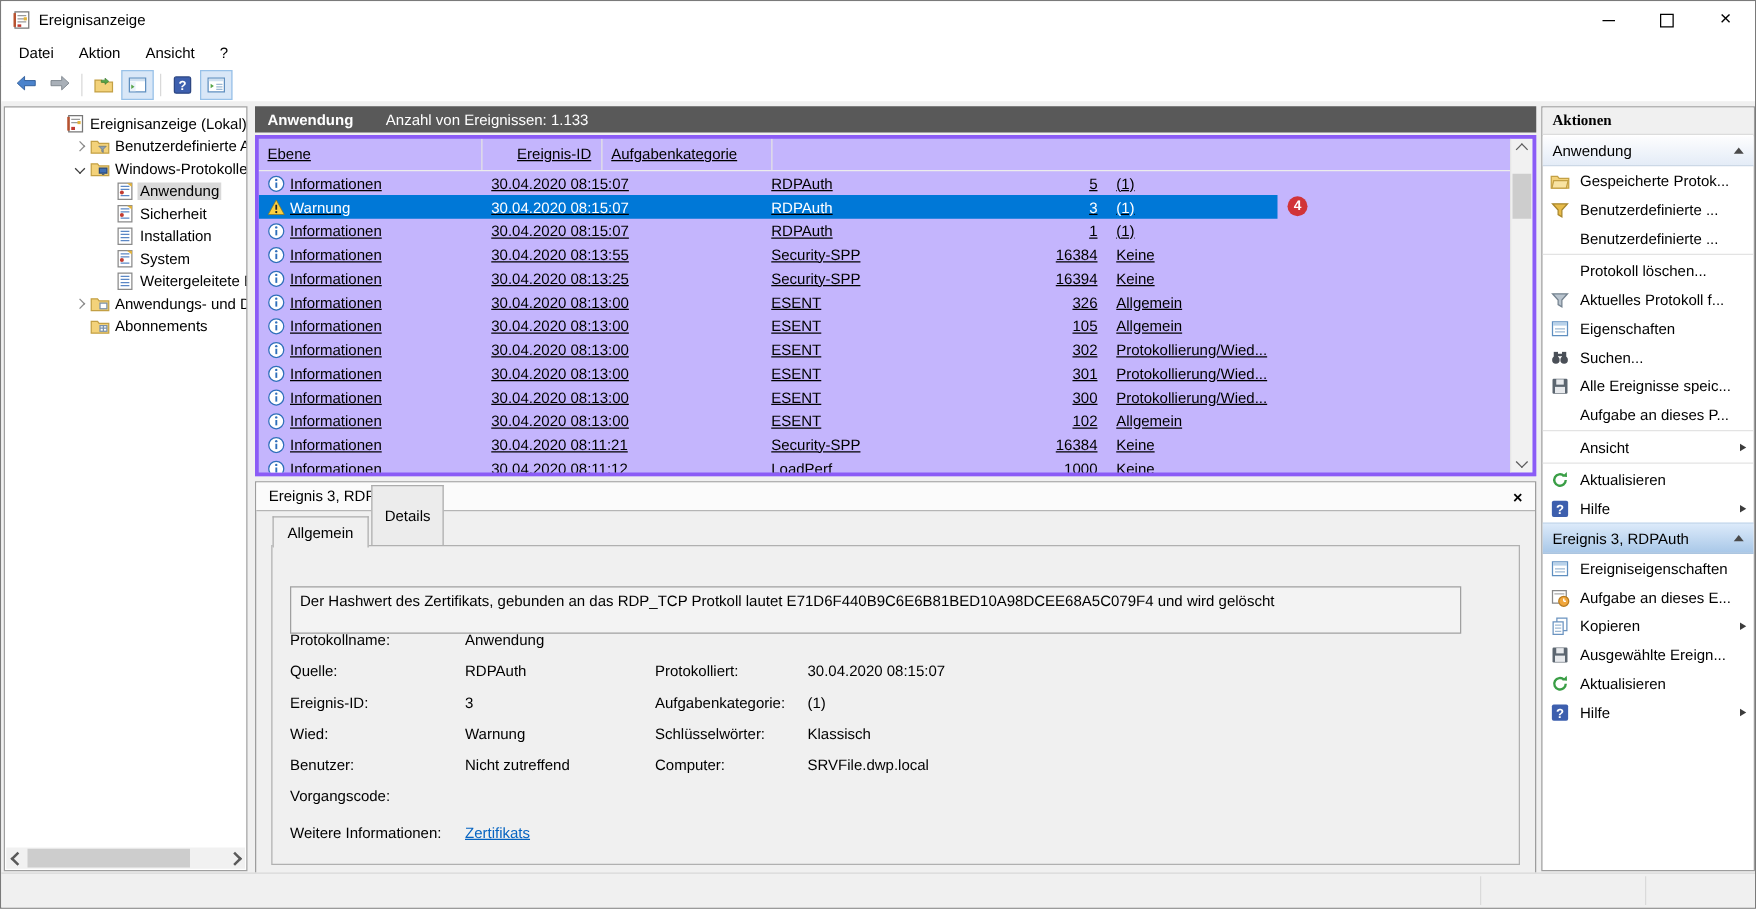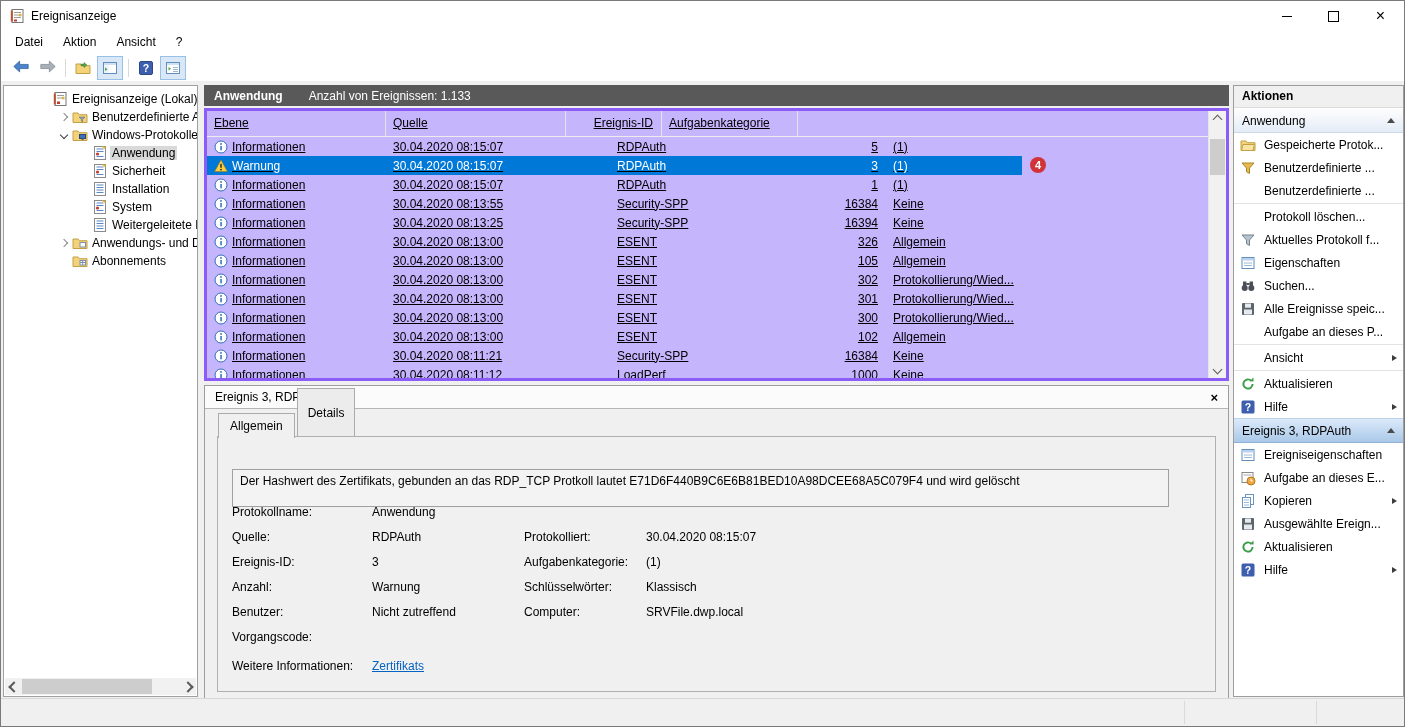--- a/index.html
+++ b/index.html
@@ -90,21 +90,21 @@
   .dbox{position:absolute;left:12px;right:12px;top:50px;bottom:8px;border:1px solid #b0b0b0;background:#f0f0f0;}
   .dmsg{position:absolute;left:14px;top:11px;right:46px;height:38px;border:1px solid #a0a0a0;background:#f3f3f3;
         padding:4px 7px;box-sizing:border-box;overflow:hidden;margin-top:21px;}
   .dfields{position:absolute;left:14px;top:68px;display:grid;grid-template-columns:140px 152px 122px auto;row-gap:11px;}
   .dfields .gap{margin-top:4px;}
   .dlink{color:#0563c1;text-decoration:underline;}
 
   
   .actions-panel{position:absolute;left:1232px;top:4px;width:171px;height:612px;background:#fff;
                  border:1px solid #9d9d9d;box-sizing:border-box;overflow:hidden;}
-  .ahdr{height:21px;line-height:21px;padding-left:8px;font-weight:bold;background:#f0f0f0;border-bottom:1px solid #dcdcdc;}
+  .ahdr{height:21px;line-height:21px;padding-left:8px;font-weight:bold;background:#f0f0f0;border-bottom:1px solid #dcdcdc;font-family:Liberation Serif, serif;}
   .agrp{height:23px;display:flex;align-items:center;padding:0 8px;}
   .agrp.g0{background:linear-gradient(#fdfdfe,#e4ecf7);border-bottom:1px solid #ccd8e6;margin-top:1px;}
   .agrp.g1{background:linear-gradient(#dceafa,#a9c8e8);border-top:1px solid #bcd2ea;border-bottom:1px solid #90b2d6;}
   .collapse{margin-left:auto;width:0;height:0;border-left:4px solid transparent;border-right:4px solid transparent;
             border-bottom:5px solid #4a4a4a;}
   .aitem{height:23px;display:flex;align-items:center;padding:0 6px 0 6px;}
   .aicon{width:16px;height:16px;margin-right:8px;flex:none;}
   .albl{white-space:nowrap;overflow:hidden;}
   .subarrow{margin-left:auto;width:0;height:0;border-top:3.5px solid transparent;border-bottom:3.5px solid transparent;
             border-left:5px solid #3c3c3c;}
@@ -351,21 +351,20 @@
     </div>
 
     <div class="list-hdr">
       <span class="lt">Anwendung</span>
       <span>Anzahl von Ereignissen: 1.133</span>
     </div>
 
     <div class="table-panel">
       <div class="theader">
         <div class="th c-level">Ebene</div>
-        <div class="th c-src">Quelle</div>
         <div class="th c-id">Ereignis-ID</div>
         <div class="th c-cat">Aufgabenkategorie</div>
       </div>
 
       <div class="trow">
         <div class="td c-level lvlcell">
             <span class="icon14"><svg viewBox="0 0 14 14" width="14" height="14">
                 <circle cx="7" cy="7" r="6" fill="#fff" stroke="#2f6fba"></circle>
                 <rect x="6.3" y="6" width="1.5" height="4.3" fill="#2f6fba"></rect>
                 <circle cx="7" cy="3.9" r="0.95" fill="#2f6fba"></circle>
@@ -590,21 +589,21 @@
           <div>Quelle:</div>
           <div>RDPAuth</div>
           <div>Protokolliert:</div>
           <div>30.04.2020 08:15:07</div>
 
           <div>Ereignis-ID:</div>
           <div>3</div>
           <div>Aufgabenkategorie:</div>
           <div>(1)</div>
 
-          <div>Anzahl:</div>
+          <div>Wied:</div>
           <div>Warnung</div>
           <div>Schlüsselwörter:</div>
           <div>Klassisch</div>
 
           <div>Benutzer:</div>
           <div>Nicht zutreffend</div>
           <div>Computer:</div>
           <div>SRVFile.dwp.local</div>
 
           <div>Vorgangscode:</div>

